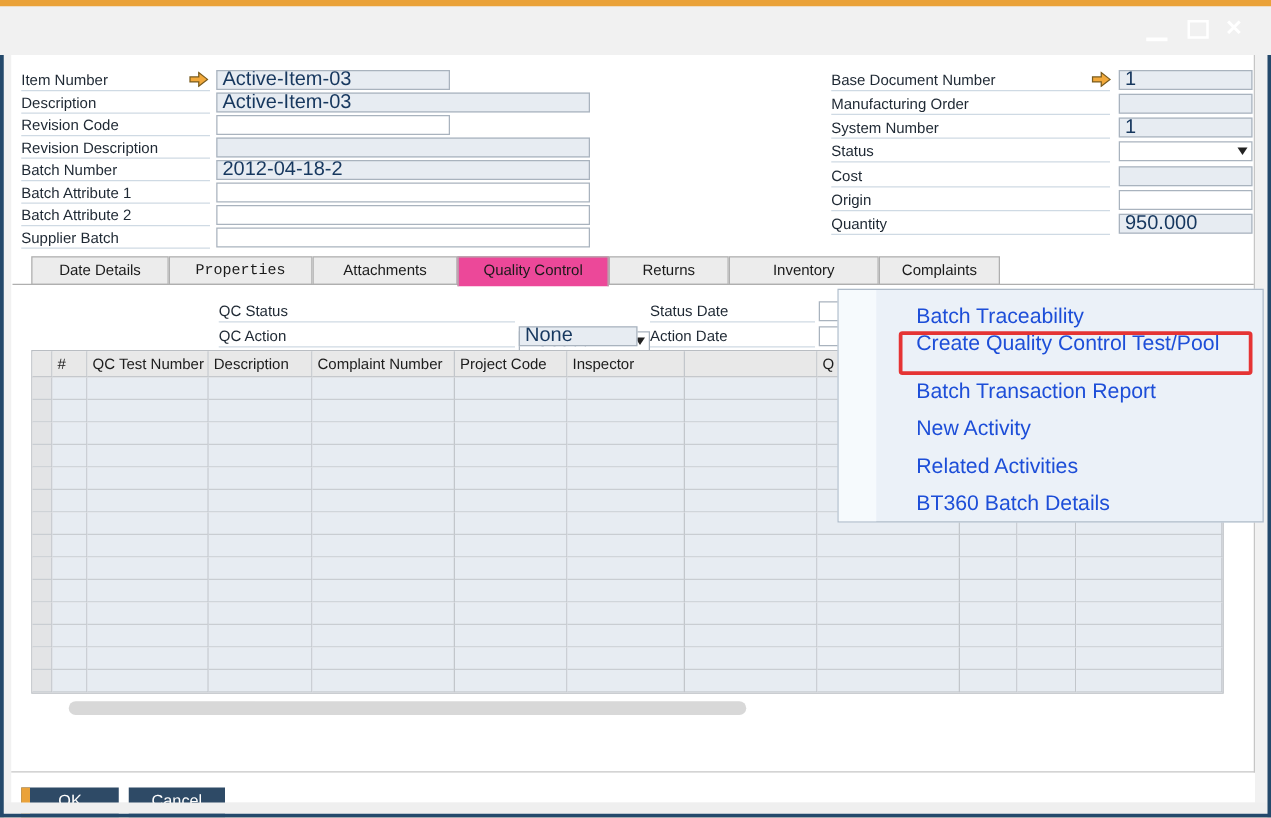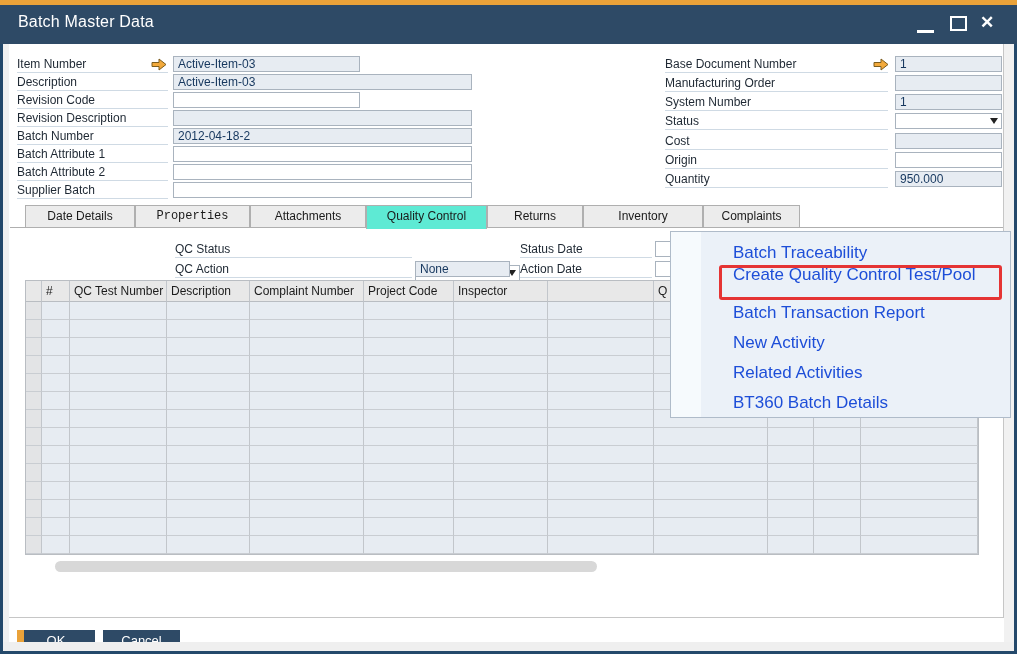--- a/index.html
+++ b/index.html
@@ -23,33 +23,33 @@
   .ctl-close{ left:980px; top:12px; color:#fff; font-size:17px; font-weight:bold; }
 
   
   .panel { position:absolute; left:9px; top:44px; width:995px; height:598px; background:#ffffff; z-index:1; }
   .panel-border-b { position:absolute; left:9px;  top:617px; width:995px; height:1px; background:#c6c6c6; z-index:2; }
   .panel-border-r { position:absolute; left:1003px; top:44px; width:1px; height:574px; background:#c6c6c6; z-index:2; }
 
   
   .flabel { position:absolute; height:17px; font-size:12px; color:#1e2833;
             border-bottom:1px solid #cfdae4; line-height:16px; z-index:3; white-space:nowrap; overflow:hidden; }
-  .ffield { position:absolute; height:16px; border:1px solid #A9B3BE; font-size:12px;
+  .ffield { position:absolute; height:16px; border:1px solid #A9B3BE; font-size:16px;
             color:#16375E; line-height:14px; padding:0 4px; z-index:3; white-space:nowrap; overflow:hidden; }
   .ffield.ro { background:#E7ECF2; }
   .ffield.ed { background:#ffffff; }
   .ffield .dd { position:absolute; right:3px; top:4px; width:0; height:0;
                 border-left:4px solid transparent; border-right:4px solid transparent; border-top:6px solid #222; }
   .linkarrow { position:absolute; width:16px; height:13px; z-index:4; cursor:pointer; }
 
   
   .tab { position:absolute; top:205px; height:23px; background:#ECECEC; border:1px solid #AFAFAF;
          font-size:12px; color:#1a1a1a; text-align:center; line-height:21px; z-index:3; cursor:pointer;
          white-space:nowrap; overflow:hidden; }
-  .tab.active { background:#5eead4; height:24px; border-bottom:none; z-index:5; }
+  .tab.active { background:#ec4899; height:24px; border-bottom:none; z-index:5; }
   .tabline { position:absolute; left:10px; top:227px; width:993px; height:1px; background:#AFAFAF; z-index:4; }
 
   
   .qc-label { position:absolute; height:17px; font-size:12px; color:#1e2833; line-height:16px;
               border-bottom:1px solid #cfdae4; z-index:3; }
   
   .grid { position:absolute; left:25px; top:280px; z-index:3; border:1px solid #B9BDC2; background:#fff; }
   .gh, .gc { position:absolute; border-right:1px solid #C2C6CB; border-bottom:1px solid #C9CDD2; overflow:hidden; }
   .gh { background:#E8E8E8; border-bottom:1px solid #B9BDC2; font-size:12px; color:#1c1c1c;
         line-height:20px; padding-left:4px; white-space:nowrap; }
@@ -78,23 +78,20 @@
 </style>
 </head>
 <body>
 
 <div id="window">
   <div class="panel"></div>
   <div class="panel-border-b"></div>
   <div class="panel-border-r"></div>
 
   <div class="topbar"></div>
-  <div class="titlebar">
-    <div class="title">Batch Master Data</div>
-  </div>
   <div class="ctl ctl-min"></div>
   <div class="ctl ctl-max"></div>
   <div class="ctl ctl-close">✕</div>
 
   <div class="border-left"></div>
   <div class="border-right"></div>
 
   <div id="form-left">
       <div class="flabel" style="left: 17px; top: 56px; width: 151px;">Item Number</div>
       <div class="linkarrow" style="left: 151px; top: 57px;"><svg viewBox="0 0 16 13" width="16" height="13">

